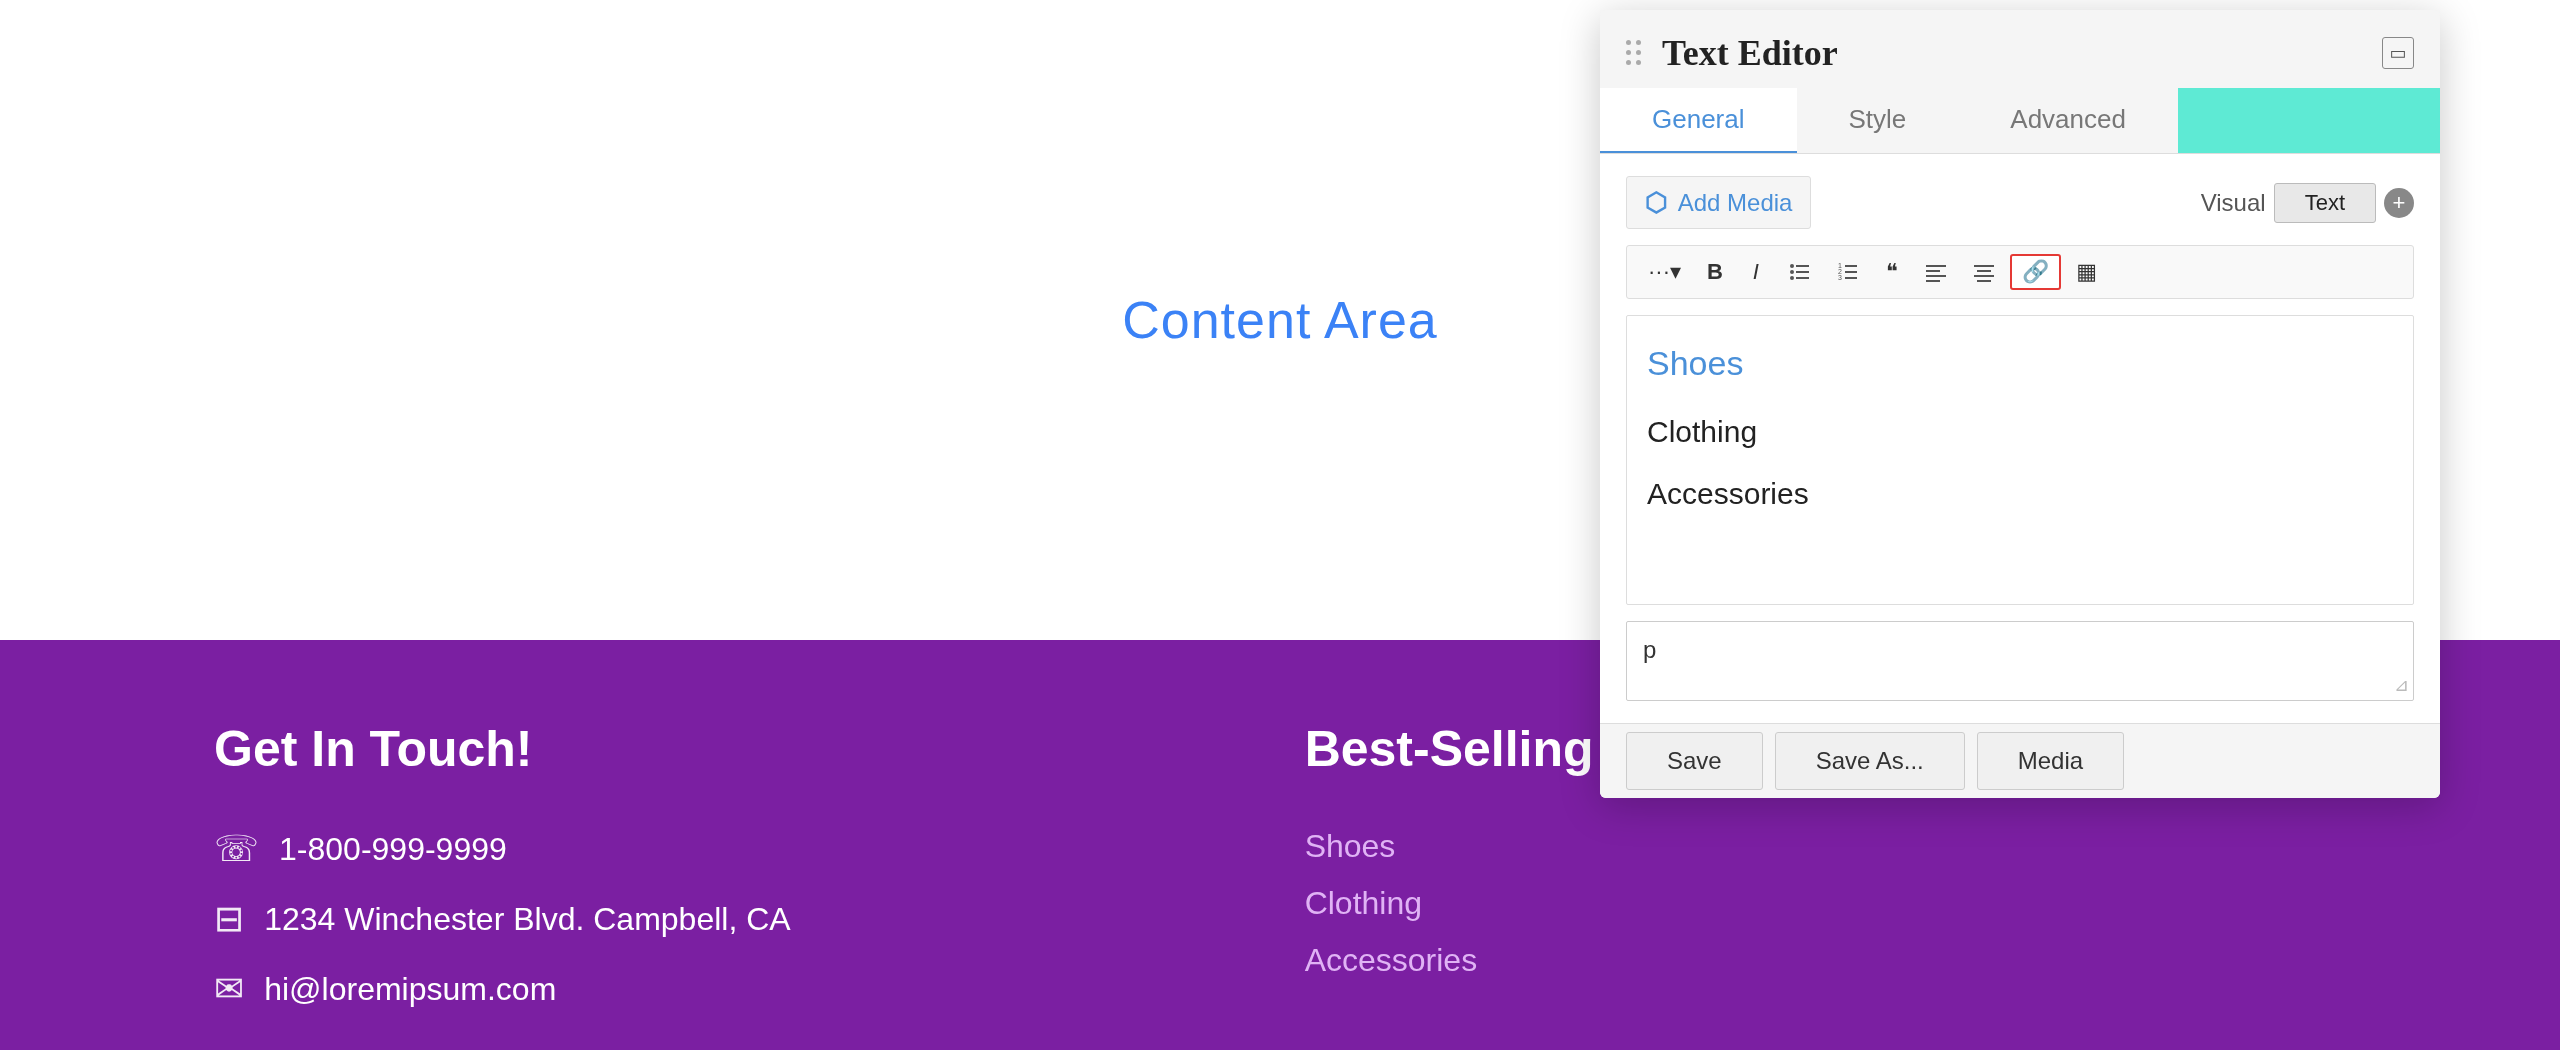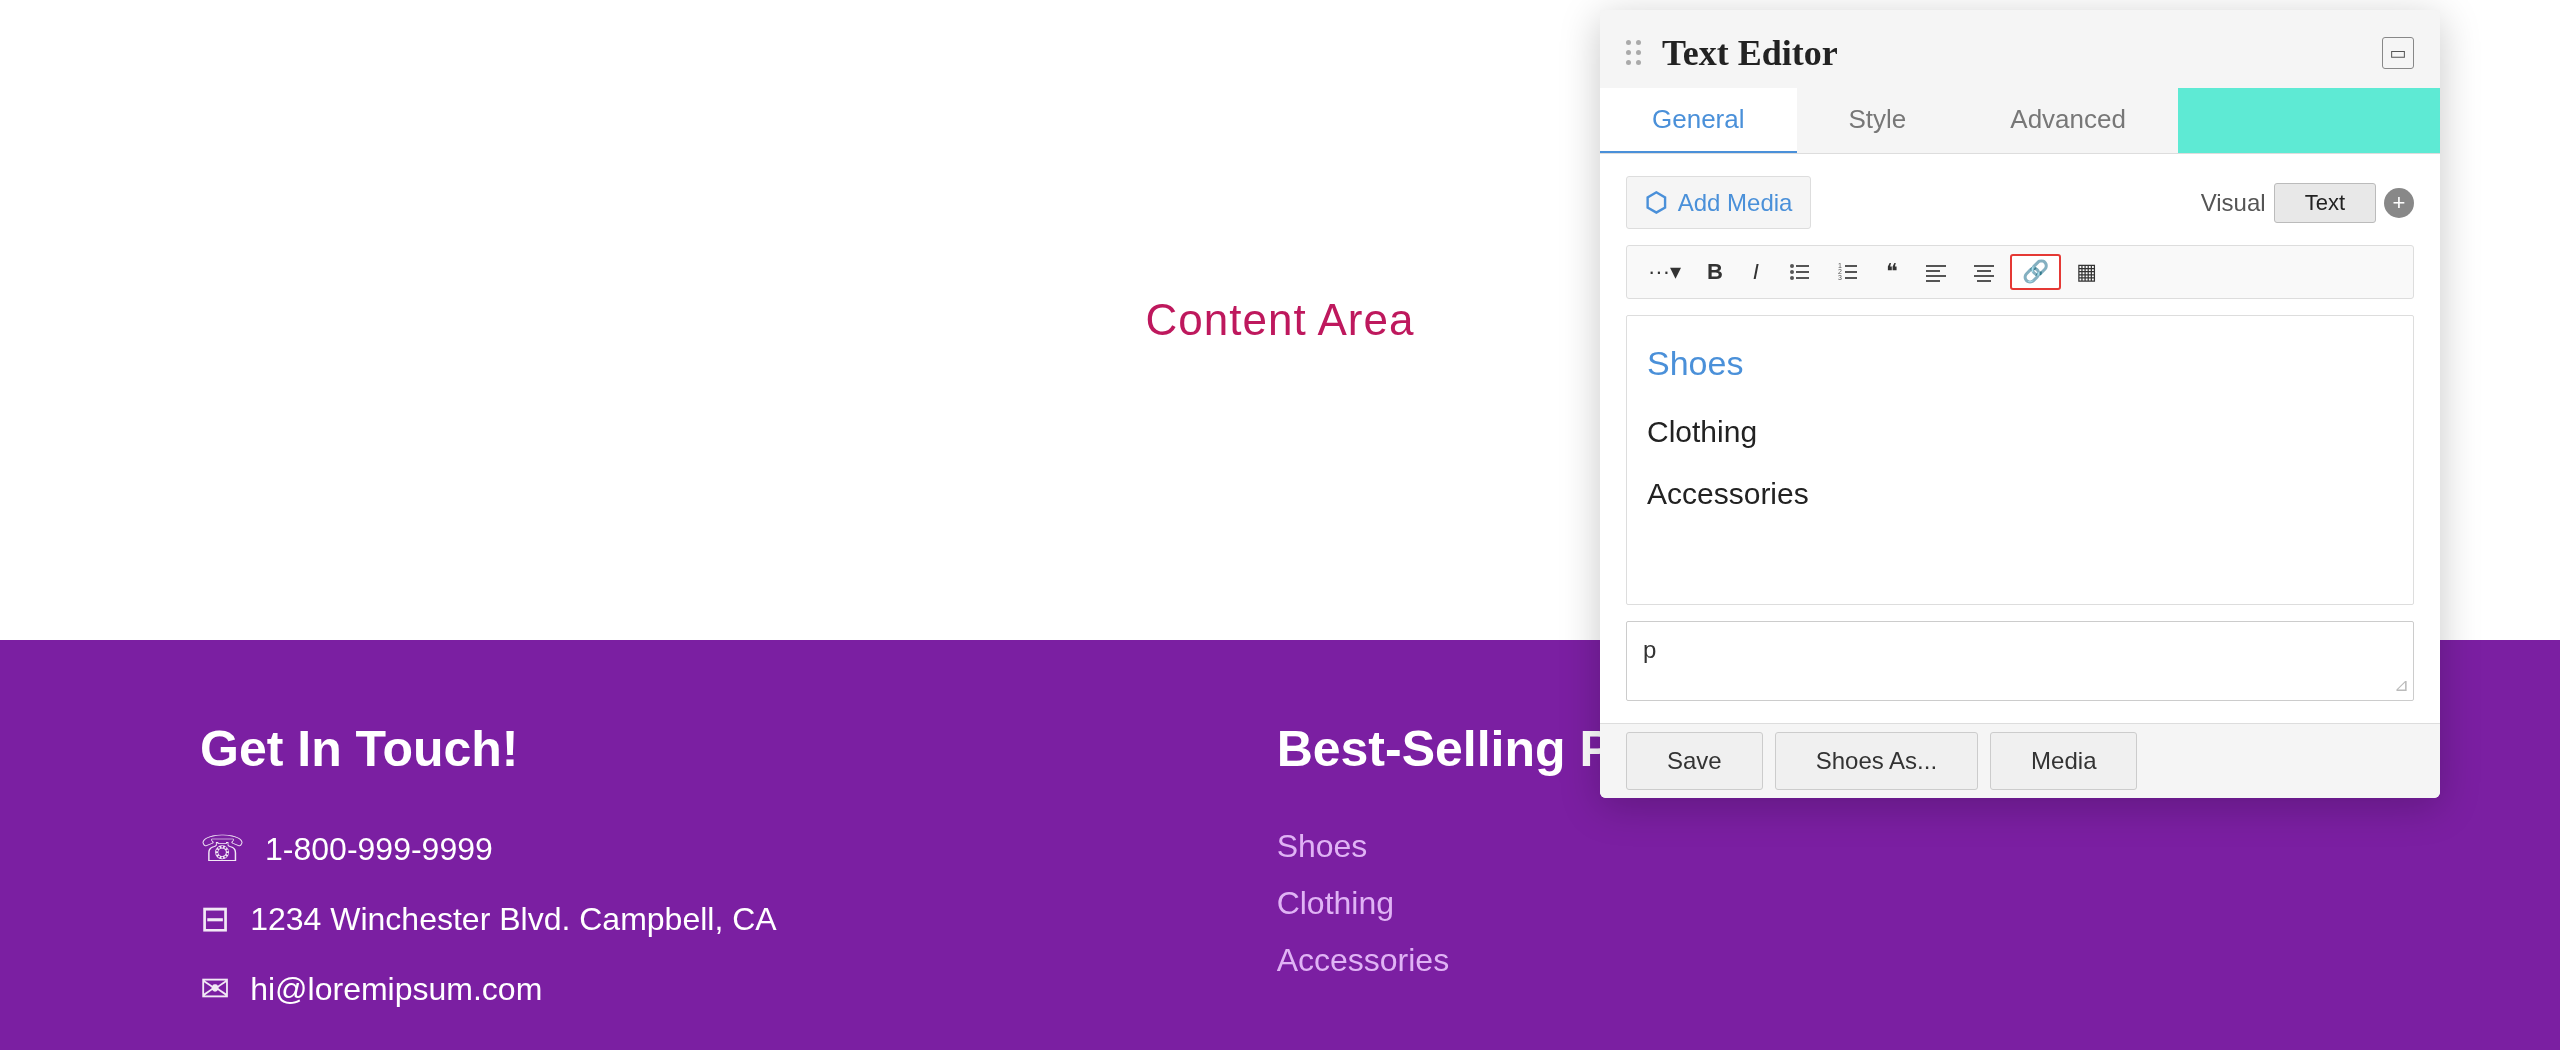--- a/index.html
+++ b/index.html
@@ -23,38 +23,39 @@
     .content-area {
       flex: 0 0 640px;
       background: #fff;
       display: flex;
       align-items: center;
       justify-content: center;
       position: relative;
     }
 
     .content-area-label {
-      color: #be185d;
-      font-size: 44px;
+      color: #3b82f6;
+      font-size: 52px;
       font-weight: 300;
       letter-spacing: 1px;
     }
 
     
     .footer-area {
       flex: 1;
       background: #7b1fa2;
       display: flex;
       align-items: flex-start;
       padding: 80px 200px;
       gap: 500px;
     }
 
     .footer-section {
       color: #fff;
+      margin-left: 14px;
     }
 
     .footer-title {
       font-size: 50px;
       font-weight: 700;
       margin-bottom: 50px;
       color: #fff;
     }
 
     .footer-contact-list {
@@ -491,17 +492,17 @@
 
     <div class="editor-textarea-area">
       <span>p</span>
       <span class="editor-textarea-resize">⊿</span>
     </div>
 
   </div>
 
   <div class="panel-footer">
     <button class="footer-btn">Save</button>
-    <button class="footer-btn">Shoes As...</button>
+    <button class="footer-btn">Save As...</button>
     <button class="footer-btn">Media</button>
   </div>
 
 </div>
 
 </body></html>

